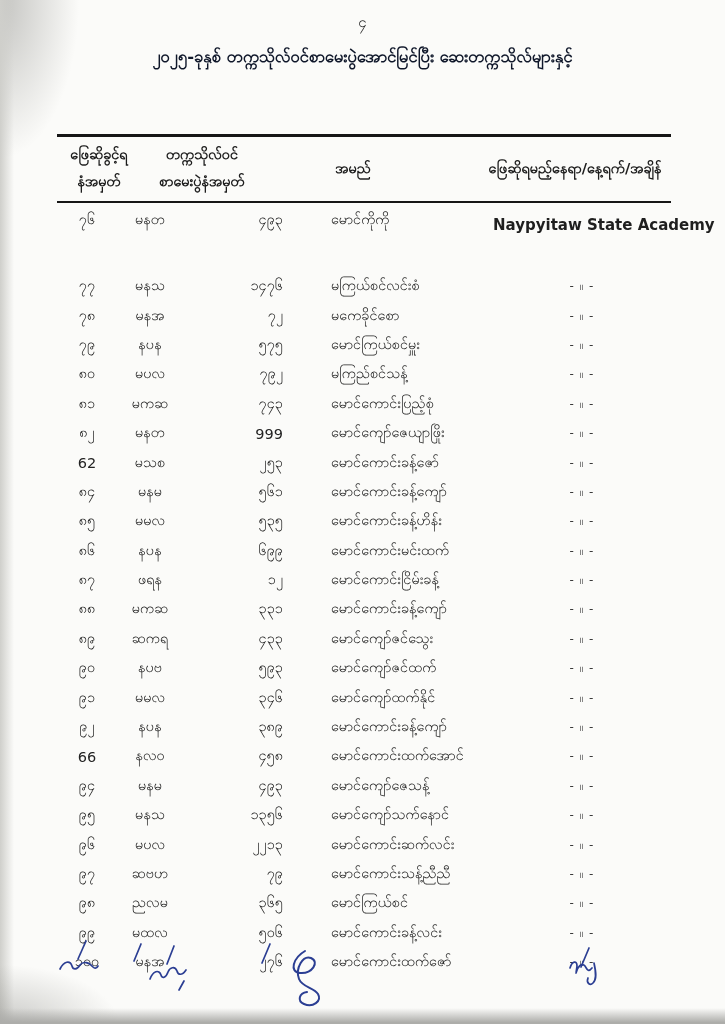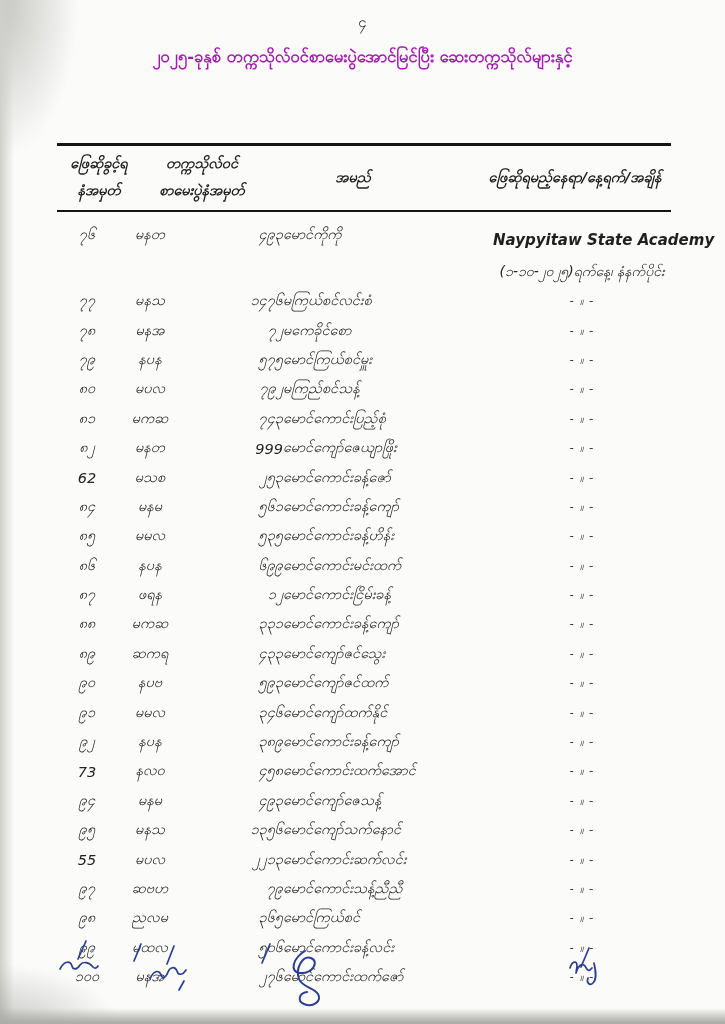--- a/index.html
+++ b/index.html
@@ -14,40 +14,40 @@
   .shadow-topleft{position:absolute;left:0;top:0;width:80px;height:160px;
     background:radial-gradient(ellipse at 0% 0%,rgba(150,150,146,.55),rgba(251,251,249,0) 70%);}
   .shadow-bottom{position:absolute;left:0;right:0;bottom:0;height:16px;
     background:linear-gradient(180deg,rgba(251,251,249,0),#adadaa 90%);}
   .shadow-bottomleft{position:absolute;left:0;bottom:0;width:120px;height:60px;
     background:radial-gradient(ellipse at 0% 100%,rgba(140,140,136,.45),rgba(251,251,249,0) 70%);}
 
   .page-number{position:absolute;top:12px;left:0;right:0;text-align:center;
     font-size:15px;color:#2a2a2a;}
   .doc-title{position:absolute;top:40px;left:36px;right:36px;text-align:center;
-    font-weight:700;font-size:16.5px;line-height:33px;color:#a21caf;}
-
-  .tbl{position:absolute;left:57px;top:143px;width:614px;font-style:italic;}
+    font-weight:700;font-size:16.5px;line-height:33px;color:#0f172a;}
+
+  .tbl{position:absolute;left:57px;top:134px;width:614px;}
   .thead{
     display:grid;grid-template-columns:84px 122px 180px 228px;
     border-top:3px solid #161616;border-bottom:2.5px solid #161616;
     padding:4px 0 6px 0;align-items:center;
   }
   .th{font-weight:700;font-size:14.5px;text-align:center;line-height:27px;color:#1c1c1c;}
   .th .l2{display:block;}
   .th-venue{padding-left:36px;}
 
-  .tbody{padding-top:8px;}
+  .tbody{padding-top:2px;}
   .trow{display:grid;grid-template-columns:60px 66px 100px 210px 178px;
     min-height:29.4px;align-items:center;font-size:14.5px;color:#222;}
   .trow.first{align-items:start;padding-top:5px;min-height:62px;}
   .c.serial{text-align:center;}
   .c.code{text-align:center;}
   .c.num{text-align:right;padding-left:13px;}
-  .c.name{text-align:left;}
+  .c.name{text-align:left;margin-left:48px;}
   .c.venue{text-align:center;}
   .venue .ditto{font-size:12px;letter-spacing:1px;color:#3a3a3a;}
   .trow.first .venue{line-height:31px;white-space:nowrap;}
   .venue-en{display:block;font-size:15px;font-weight:600;color:#1f1f1f;}
   .venue-mm{display:block;font-size:14px;color:#242424;}
 
   .sig-svg{position:absolute;left:0;top:0;width:725px;height:1024px;}
 </style>
 </head>
 <body>
@@ -79,21 +79,20 @@
       <div class="th th-venue">ဖြေဆိုရမည့်နေရာ/နေ့ရက်/အချိန်</div>
     </div>
     <div class="tbody">
         <div class="trow first">
       <div class="c serial">၇၆</div>
       <div class="c code">မနတ</div>
       <div class="c num">၄၉၃</div>
       <div class="c name">မောင်ကိုကို</div>
       <div class="c venue">
             <span class="venue-en">Naypyitaw State Academy</span>
-            <span class="venue-mm">(၁-၁၀-၂၀၂၅)ရက်နေ့၊ နံနက်ပိုင်း</span>
           </div>
     </div>
         <div class="trow">
       <div class="c serial">၇၇</div>
       <div class="c code">မနသ</div>
       <div class="c num">၁၄၇၆</div>
       <div class="c name">မကြယ်စင်လင်းစံ</div>
       <div class="c venue"><span class="ditto">- ။ -</span></div>
     </div>
         <div class="trow">
@@ -195,42 +194,42 @@
       <div class="c venue"><span class="ditto">- ။ -</span></div>
     </div>
         <div class="trow">
       <div class="c serial">၉၂</div>
       <div class="c code">နပန</div>
       <div class="c num">၃၈၉</div>
       <div class="c name">မောင်ကောင်းခန့်ကျော်</div>
       <div class="c venue"><span class="ditto">- ။ -</span></div>
     </div>
         <div class="trow">
-      <div class="c serial">73</div>
+      <div class="c serial">66</div>
       <div class="c code">နလဝ</div>
       <div class="c num">၄၅၈</div>
       <div class="c name">မောင်ကောင်းထက်အောင်</div>
       <div class="c venue"><span class="ditto">- ။ -</span></div>
     </div>
         <div class="trow">
       <div class="c serial">၉၄</div>
       <div class="c code">မနမ</div>
       <div class="c num">၄၉၃</div>
       <div class="c name">မောင်ကျော်ဇေသန့်</div>
       <div class="c venue"><span class="ditto">- ။ -</span></div>
     </div>
         <div class="trow">
       <div class="c serial">၉၅</div>
       <div class="c code">မနသ</div>
       <div class="c num">၁၃၅၆</div>
       <div class="c name">မောင်ကျော်သက်နောင်</div>
       <div class="c venue"><span class="ditto">- ။ -</span></div>
     </div>
         <div class="trow">
-      <div class="c serial">55</div>
+      <div class="c serial">၉၆</div>
       <div class="c code">မပလ</div>
       <div class="c num">၂၂၁၃</div>
       <div class="c name">မောင်ကောင်းဆက်လင်း</div>
       <div class="c venue"><span class="ditto">- ။ -</span></div>
     </div>
         <div class="trow">
       <div class="c serial">၉၇</div>
       <div class="c code">ဆဗဟ</div>
       <div class="c num">၇၉</div>
       <div class="c name">မောင်ကောင်းသန့်ညီညီ</div>

